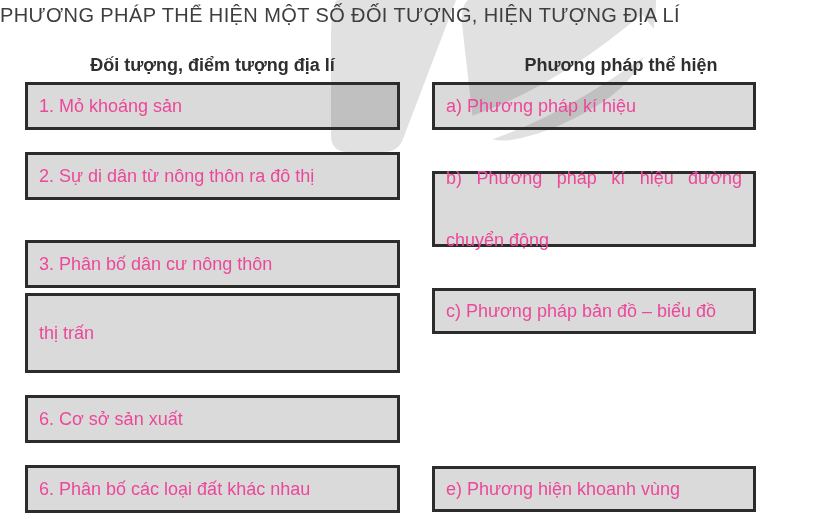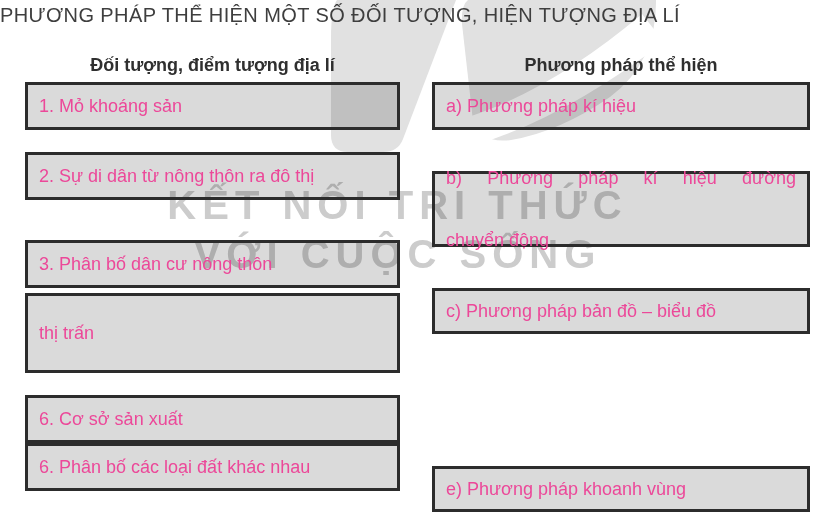--- a/index.html
+++ b/index.html
@@ -28,50 +28,46 @@
   .col-header.right{left:432px;width:378px;}
   
   .box{
     position:absolute;z-index:1;box-sizing:border-box;
     background:rgba(0,0,0,0.145);          
     border:3px solid #2c2c2c;
     display:flex;flex-direction:column;justify-content:center;
     padding:2px 11px;font-size:18px;line-height:26px;color:#ec4899;
   }
   .col-l{left:25px;width:375px;}
-  .col-r{left:432px;width:378px;}
+  .col-r{left:432px;width:324px;}
   .b-l1{top:82px;height:48px;}
   .b-l2{top:152px;height:48px;}
   .b-l3{top:240px;height:48px;}
   .b-l4{top:293px;height:80px;line-height:27px;}
   .b-l5{top:395px;height:48px;}
-  .b-l6{top:443px;height:48px;}
+  .b-l6{top:465px;height:48px;}
   .b-r1{top:82px;height:48px;}
   .b-r2{top:171px;height:76px;gap:36px;}
   .b-r3{top:288px;height:46px;}
   .b-r4{top:382px;height:46px;}
   .b-r5{top:466px;height:46px;}
   .line{display:block;}
   .line.just{text-align:justify;text-align-last:justify;}
 </style>
 </head>
 <body>
 
 <div class="page">
 
   <div class="wm-layer">
     <svg class="wm-logo" width="818" height="519" viewBox="0 0 818 519">
       <path fill="#e1e1e1" d="M 337,0 L 456,0 L 403,139 Q 398,152 383,152 L 348,152 Q 331,152 331,135 L 331,38 Q 331,8 337,0 Z"></path>
       <path fill="#e1e1e1" d="M 468,0 L 656,0 Q 657,62 610,97 Q 559,132 511,140 Q 481,144 473,121 L 462,24 Q 461,5 468,0 Z"></path>
       <path fill="#ffffff" d="M 452,122 Q 545,96 642,14 L 664,42 Q 564,118 478,144 Z"></path>
     </svg>
-    <div class="wm-text">
-      <div>KẾT NỐI TRI THỨC</div>
-      <div>VỚI CUỘC SỐNG</div>
-    </div>
   </div>
 
   <div class="title">PHƯƠNG PHÁP THỂ HIỆN MỘT SỐ ĐỐI TƯỢNG, HIỆN TƯỢNG ĐỊA LÍ</div>
 
   <div class="col-header left">Đối tượng, điểm tượng địa lí</div>
   <div class="col-header right">Phương pháp thể hiện</div>
 
   <div class="box col-l b-l1">
     <span class="line">1. Mỏ khoáng sản</span>
   </div>
@@ -95,16 +91,16 @@
     <span class="line">a) Phương pháp kí hiệu</span>
   </div>
   <div class="box col-r b-r2">
     <span class="line just">b) Phương pháp kí hiệu đường</span>
     <span class="line">chuyển động</span>
   </div>
   <div class="box col-r b-r3">
     <span class="line">c) Phương pháp bản đồ – biểu đồ</span>
   </div>
   <div class="box col-r b-r5">
-    <span class="line">e) Phương pháp khoanh vùng</span>
+    <span class="line">e) Phương hiện khoanh vùng</span>
   </div>
 
 </div>
 
 </body></html>

